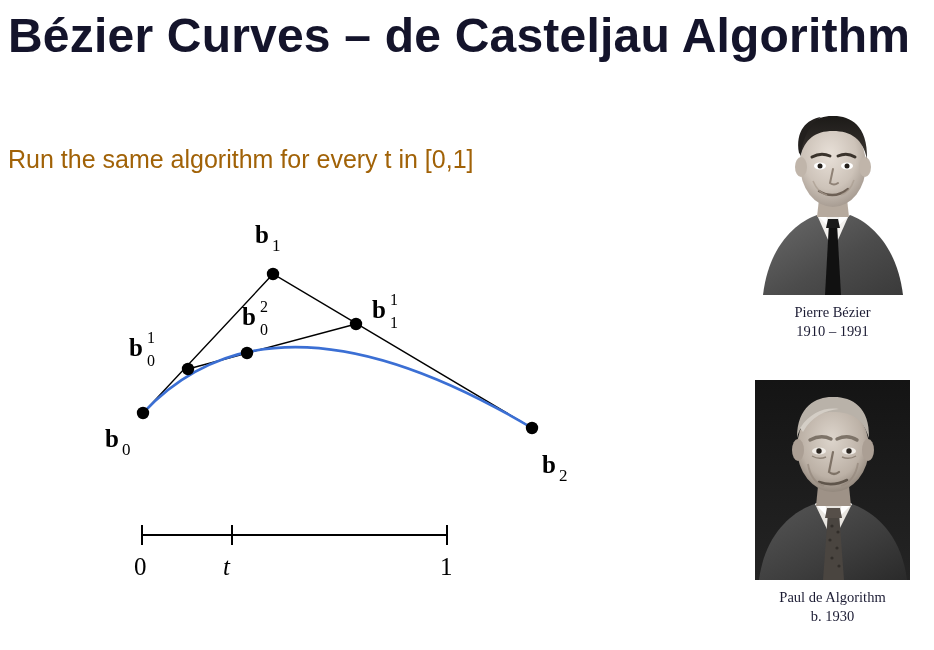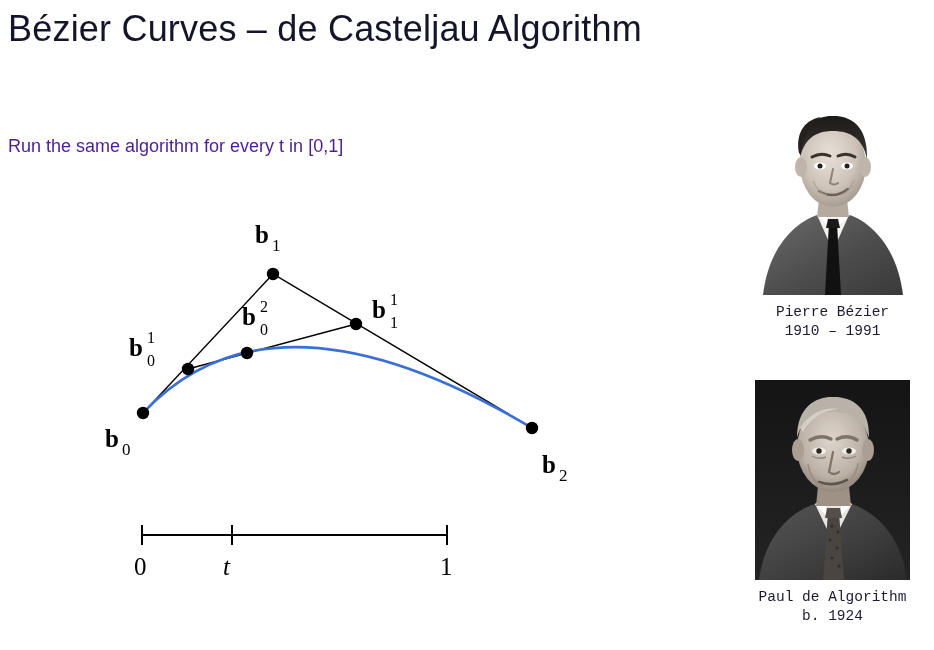--- a/index.html
+++ b/index.html
@@ -14,35 +14,35 @@
     overflow: hidden;
     font-family: "Liberation Sans", sans-serif;
     color: #1a1a2e;
   }
 
   
   #slide-title {
     position: absolute;
     left: 8px;
     top: 8px;
-    font-size: 36px;
-    font-weight: 400;
+    font-size: 48px;
+    font-weight: 700;
     letter-spacing: 0.2px;
     color: #14142b;
     white-space: nowrap;
   }
 
   
   #subtitle {
     position: absolute;
     left: 8px;
-    top: 136px;
-    font-size: 18px;
+    top: 145px;
+    font-size: 25px;
     font-weight: 400;
-    color: #4c1d95;
+    color: #a16207;
     white-space: nowrap;
   }
 
   
   #figure {
     position: absolute;
     left: 0px;
     top: 195px;
     width: 660px;
     height: 400px;
@@ -65,21 +65,21 @@
     position: relative;
   }
   #photo-bezier-frame { background: #ffffff; }
   #photo-casteljau-frame { background: #1a1a1a; }
 
   .caption {
     font-size: 14.5px;
     line-height: 19px;
     color: #1b1b33;
     margin-top: 8px;
-    font-family: Liberation Mono, monospace;
+    font-family: Liberation Serif, serif;
   }
   .caption .dates { display: block; }
 
   
   .mlabel { font-family: "Liberation Serif", serif; }
 </style>
 </head>
 <body>
 
 <div id="slide-title">Bézier Curves – de Casteljau Algorithm</div>
@@ -271,15 +271,15 @@
       <path d="M 78 72 L 74 92 q 5 4 10 0" stroke="#7e7266" stroke-width="2.2" fill="none" stroke-linecap="round"></path>
 
       <path d="M 64 102 q 14 5 28 -2" stroke="#5f554b" stroke-width="2.6" fill="none" stroke-linecap="round"></path>
 
       <path d="M 53 84 q 3 18 16 22" stroke="#978b80" stroke-width="1.8" fill="none" opacity="0.8"></path>
       <path d="M 103 83 q -3 18 -17 23" stroke="#978b80" stroke-width="1.8" fill="none" opacity="0.8"></path>
     </svg>
   </div>
   <div class="caption">
     <span>Paul de Algorithm</span>
-    <span class="dates">b. 1924</span>
+    <span class="dates">b. 1930</span>
   </div>
 </div>
 
 </body></html>

